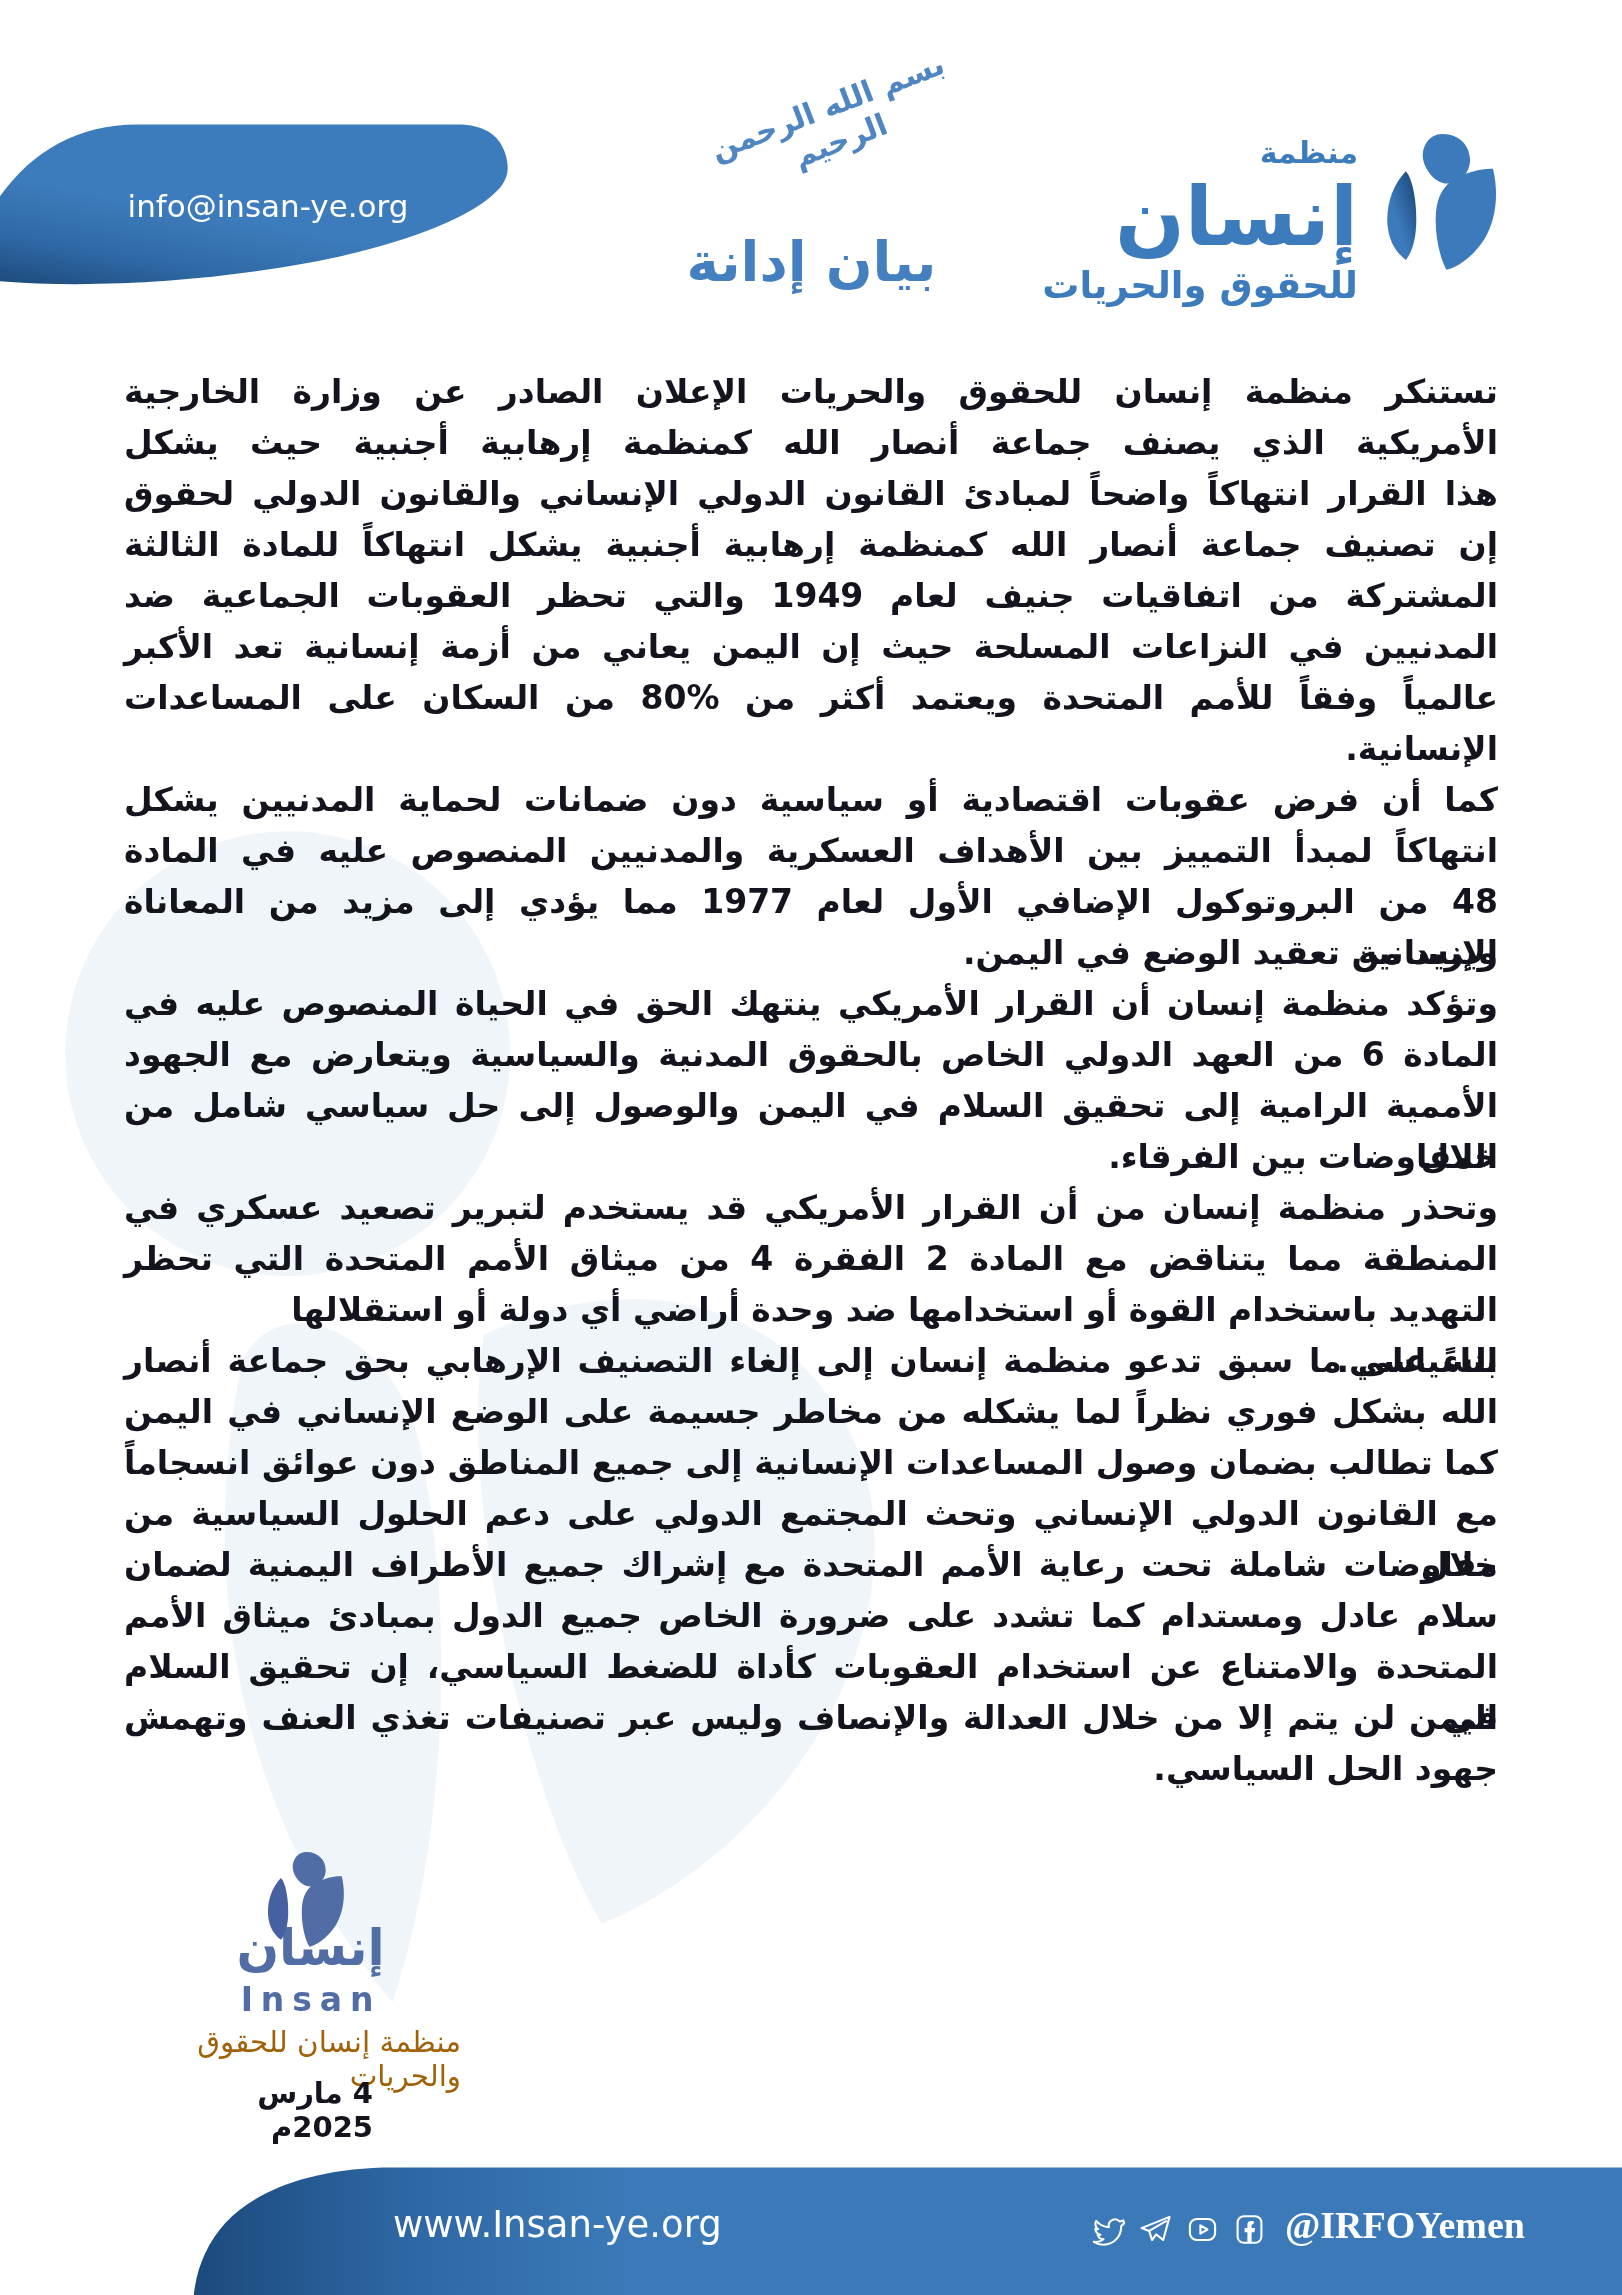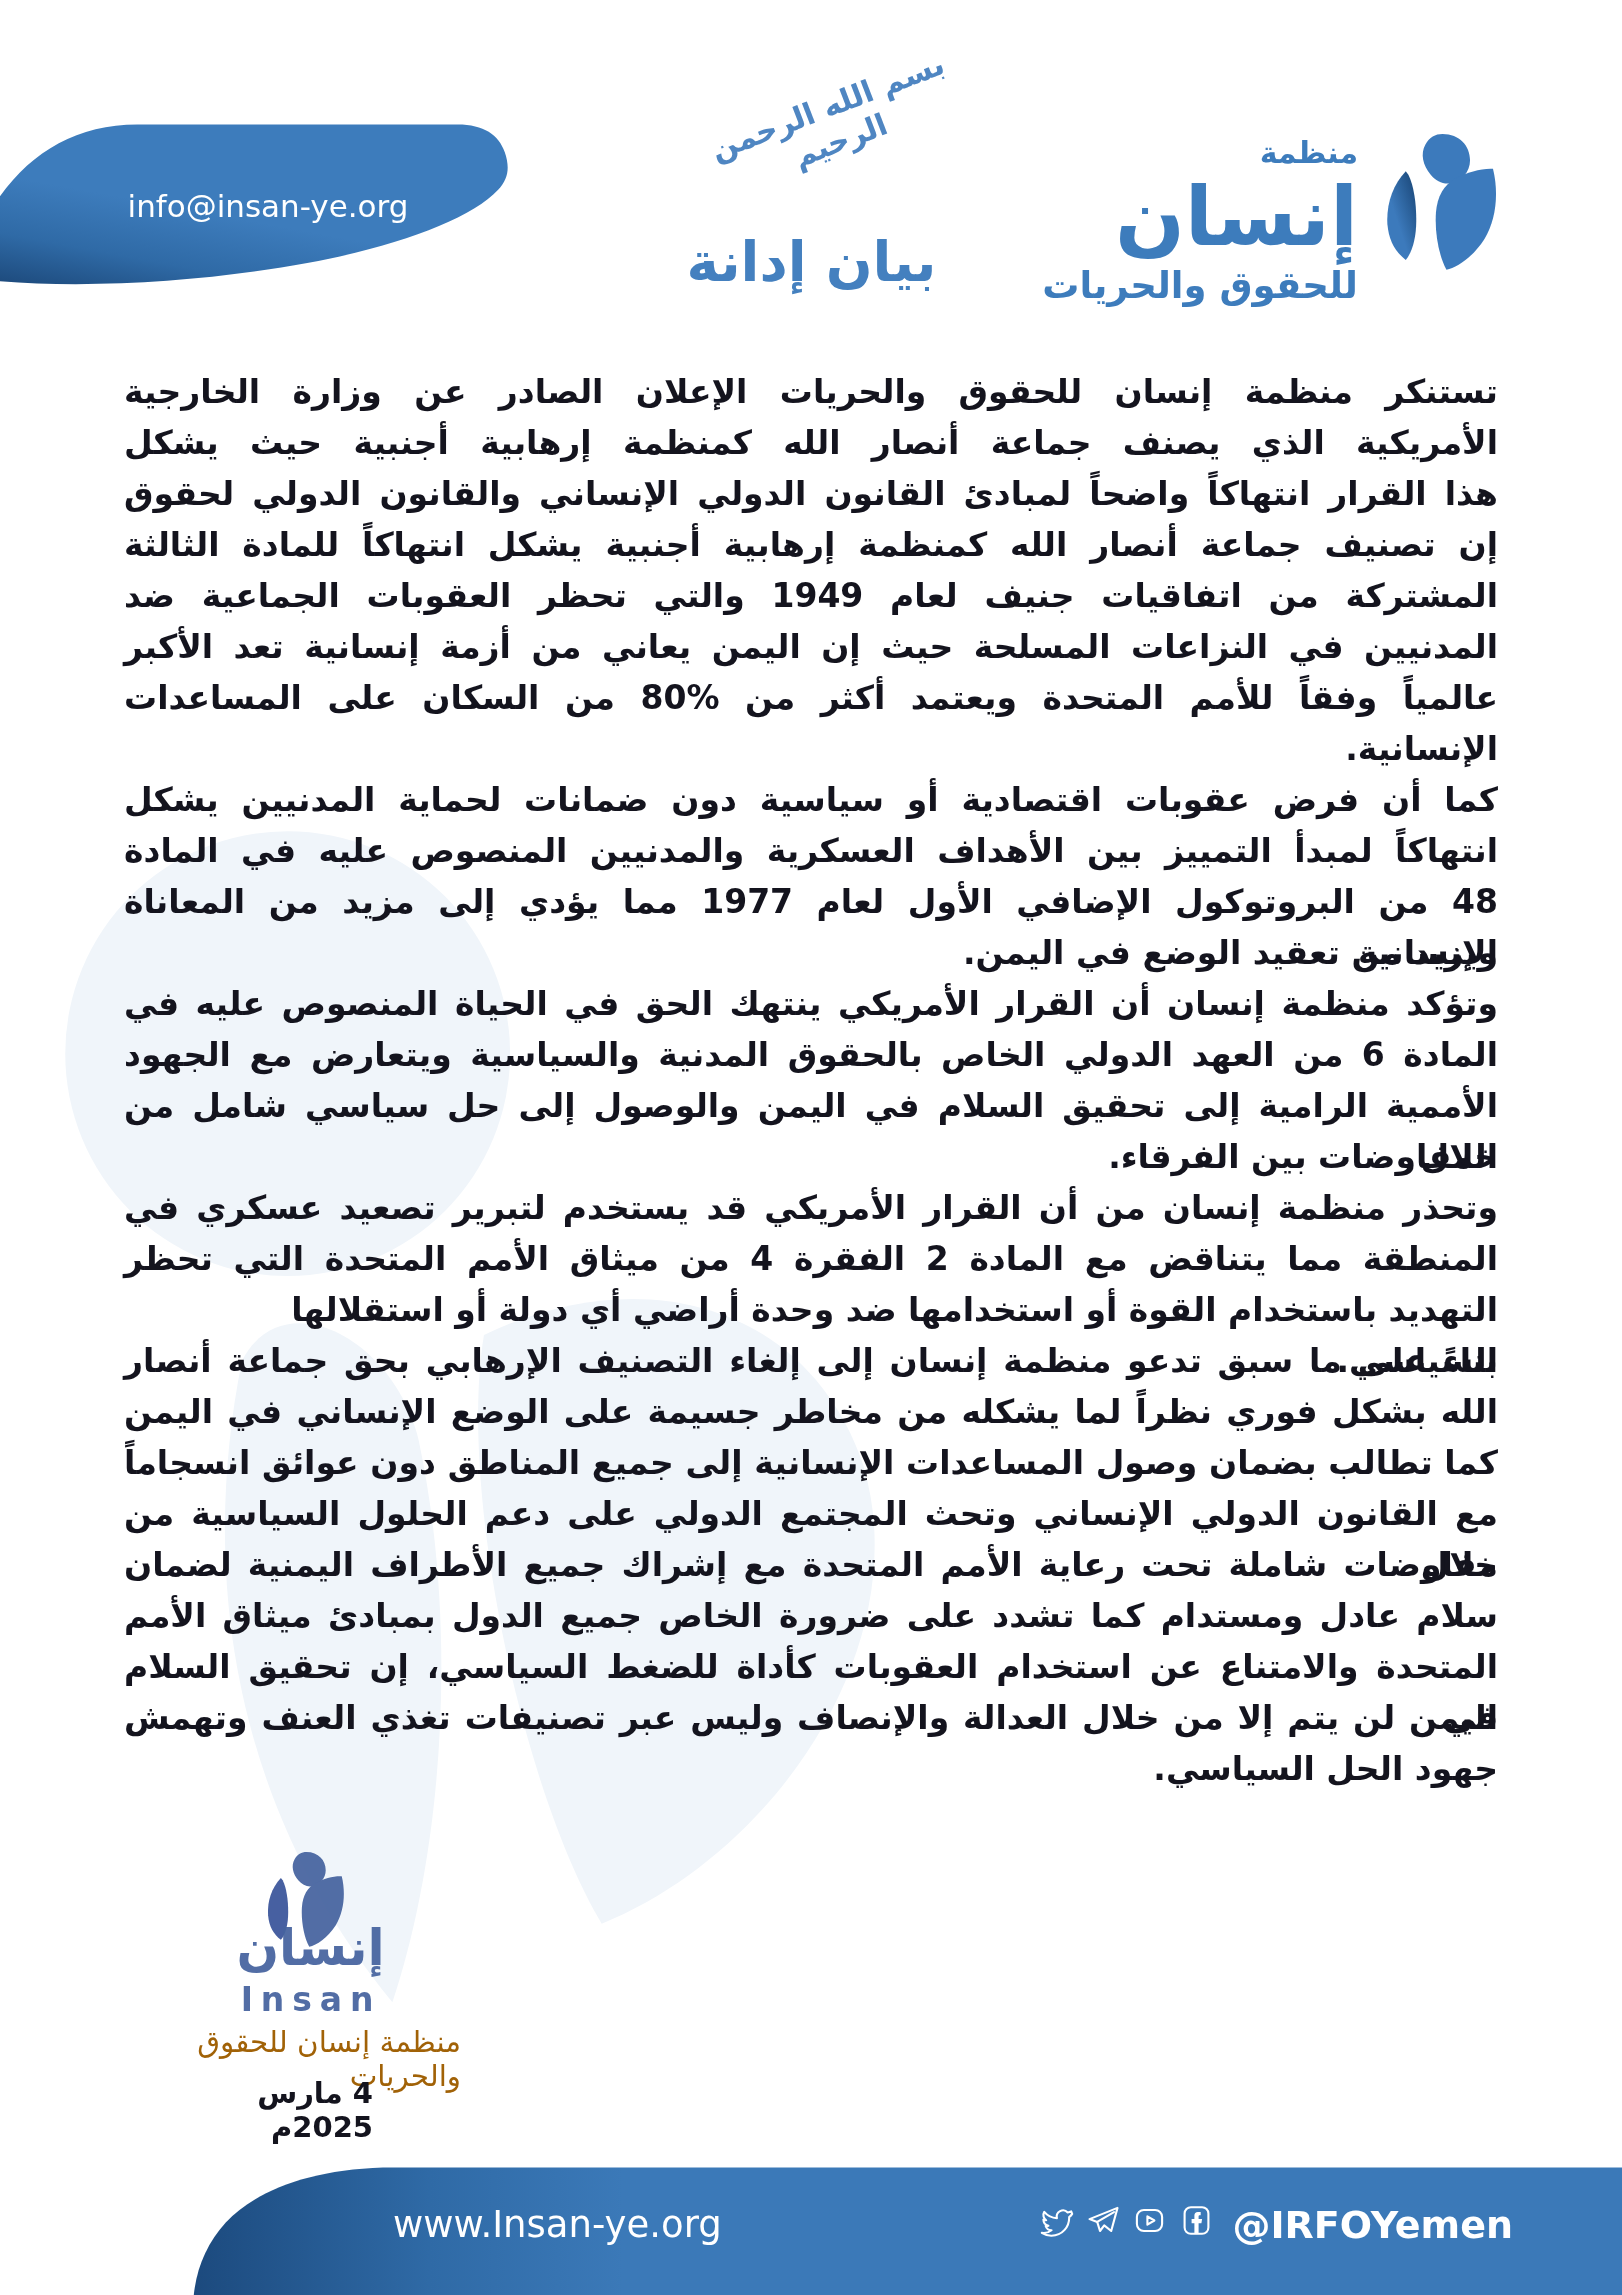--- a/index.html
+++ b/index.html
@@ -35,22 +35,22 @@
   .stamp-en{position:absolute;left:216px;top:1980px;width:190px;text-align:center;
             font-size:33px;font-weight:bold;letter-spacing:7.9px;color:#45639f;direction:ltr;opacity:.93;}
   .sig-org{position:absolute;left:121px;top:2025px;width:340px;text-align:right;
            font-size:29.4px;font-weight:normal;color:#a16207;direction:rtl;}
   .sig-date{position:absolute;left:157px;top:2076px;width:216px;
             font-size:29px;font-weight:bold;color:#14141e;direction:rtl;}
 
   
   .footer-shape{position:absolute;left:0;top:2157px;}
   .footer-url{position:absolute;left:393px;top:2203px;font-size:37px;color:#ffffff;direction:ltr;}
-  .footer-social{position:absolute;right:110px;top:2203px;display:flex;align-items:flex-start;
-                 gap:11.8px;direction:ltr;}
+  .footer-social{position:absolute;right:98px;top:2203px;display:flex;align-items:flex-end;
+                 gap:11.8px;direction:ltr;font-family:Liberation Serif, serif;}
   .footer-handle{font-size:38px;font-weight:bold;color:#ffffff;margin-left:6.5px;}
 </style>
 </head>
 <body>
 
 <div class="page">
 
   <svg style="position:absolute;left:26px;top:772px;" width="929" height="1296" viewBox="0 0 1420 1980">
     <circle cx="400" cy="430" r="340" fill="#f0f5fa"></circle>
     <path d="M 330 900 C 260 1250 330 1600 560 1880 C 640 1640 660 1300 600 1020 C 560 860 390 780 330 900 Z" fill="#f0f5fa"></path>

